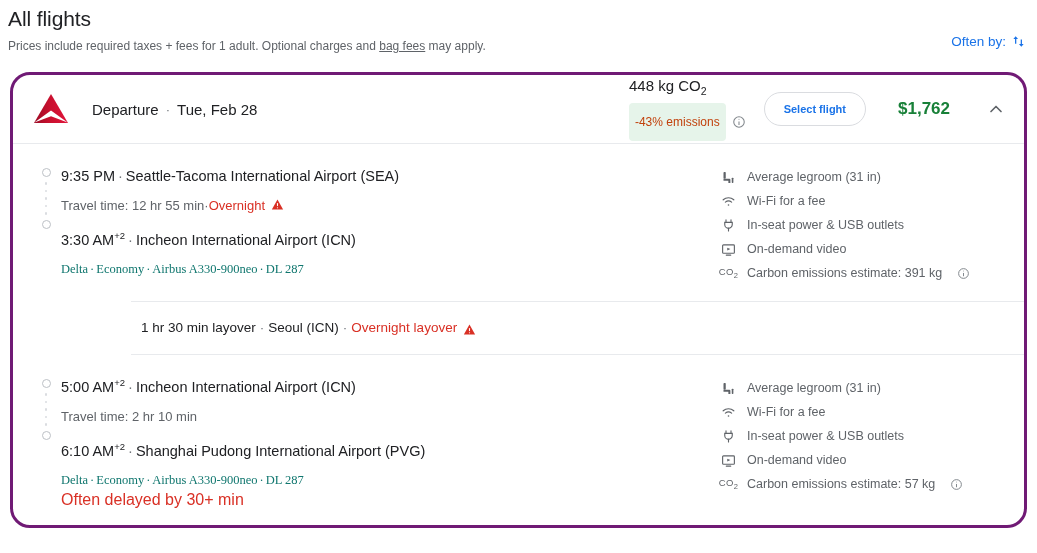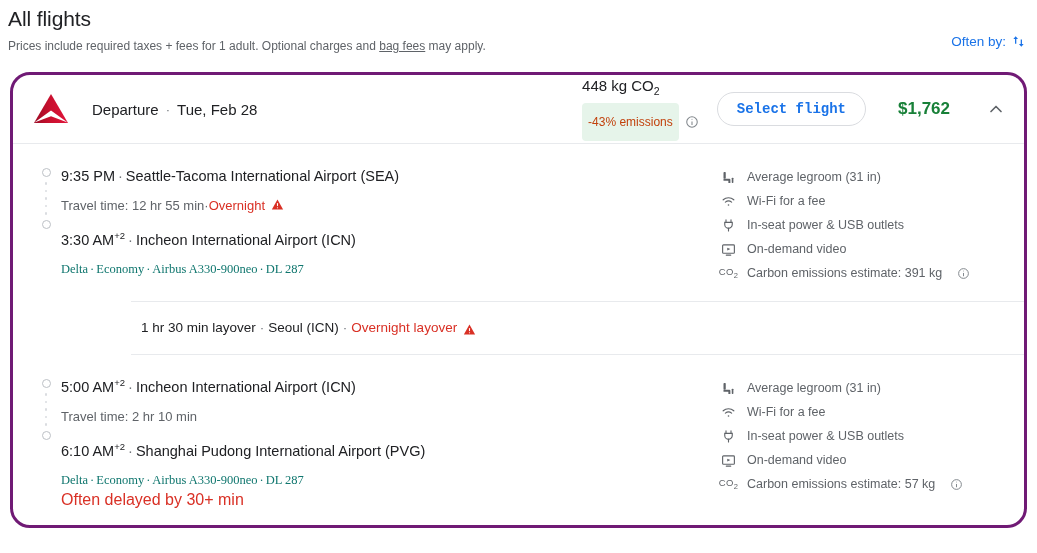--- a/index.html
+++ b/index.html
@@ -57,23 +57,23 @@
   .emis-row { display: flex; align-items: center; gap: 6px; margin-top: 3px; }
   .emis-badge {
     background: #e6f4ea; color: #c2410c; font-size: 12px;
     padding: 12px 6px; border-radius: 4px; white-space: nowrap;
   }
   .info-i { display: inline-flex; cursor: pointer; }
 
   .select-flight {
     border: 1px solid #dadce0; border-radius: 18px;
     background: #fff; color: #1a73e8;
-    font-size: 14px; font-weight: bold;
+    font-size: 11px; font-weight: bold;
     height: 34px; padding: 0 19px;
-    font-family: Liberation Mono, monospace;
+    font-family: Liberation Sans, sans-serif;
     cursor: pointer; white-space: nowrap;
   }
   .price {
     color: #188038; font-size: 17px; font-weight: bold;
     margin-left: 32px; white-space: nowrap;
   }
   .chev { margin-left: 36px; margin-right: 4px; cursor: pointer; display:inline-flex; }
 
   
   .leg { display: flex; padding: 18px 14px 16px 18px; }

